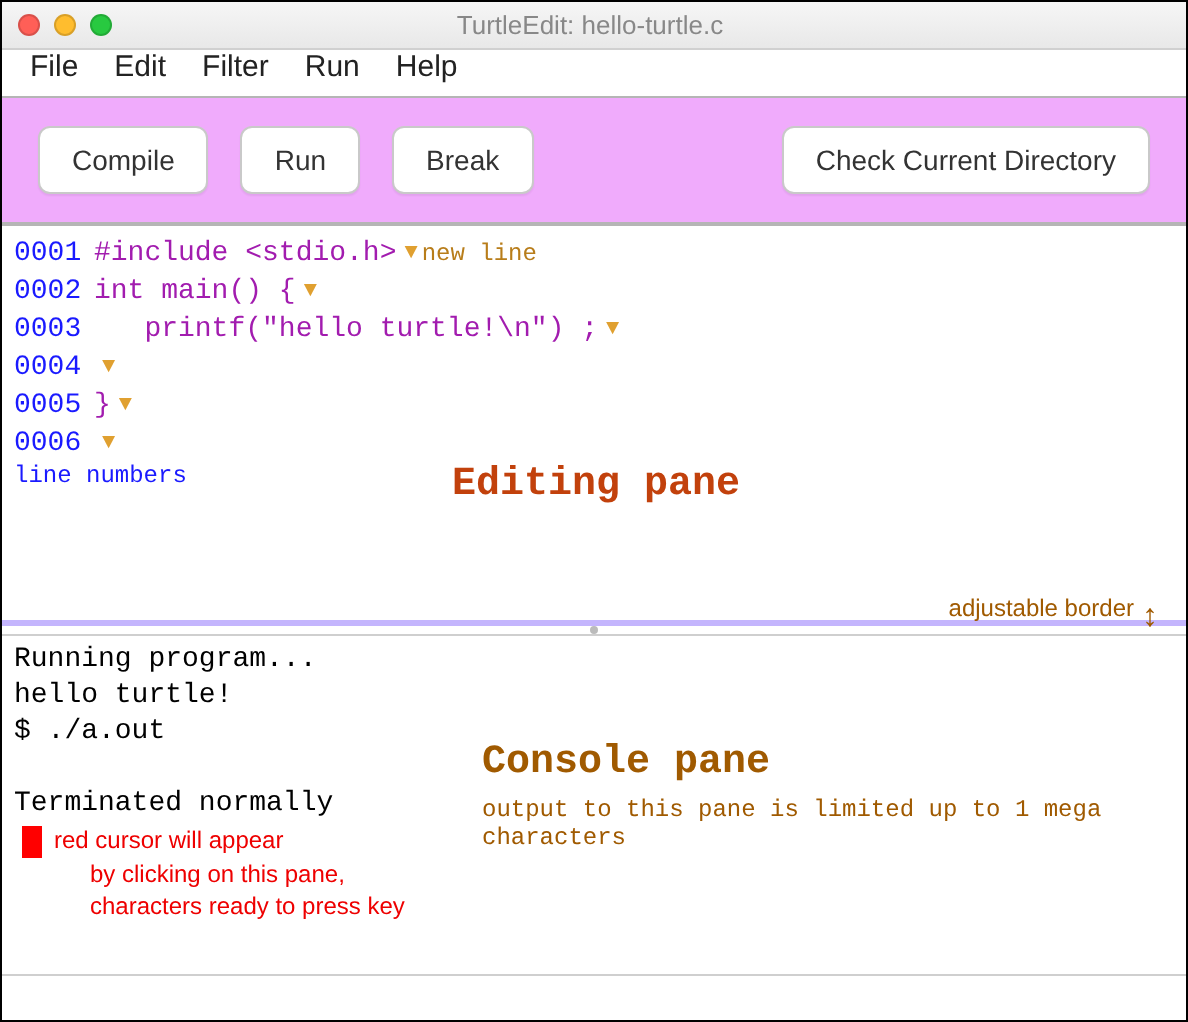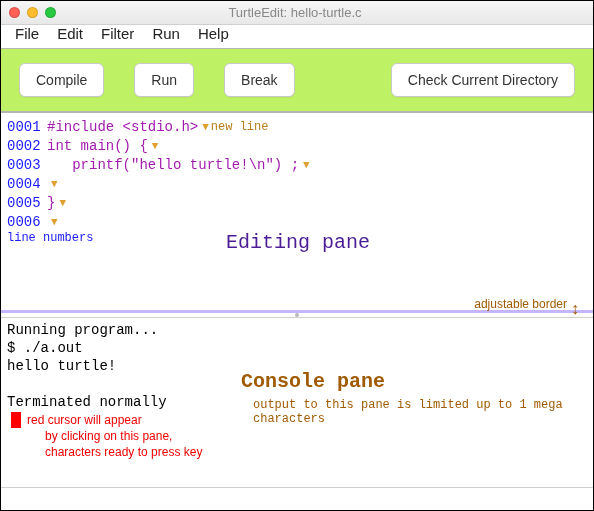--- a/index.html
+++ b/index.html
@@ -5,41 +5,41 @@
   * { box-sizing: border-box; margin: 0; padding: 0; }
   body { font-family: -apple-system, "Helvetica Neue", Arial, sans-serif; background: #fff; }
   .window { width: 594px; height: 511px; border: 1px solid #000; background: #fff; position: relative; display: flex; flex-direction: column; }
   .titlebar { height: 24px; background: linear-gradient(#f6f6f6,#e8e8e8); border-bottom: 1px solid #d0d0d0; display:flex; align-items:center; padding:0 8px; position:relative; }
   .traffic { display:flex; gap:7px; }
   .tdot { width:11px; height:11px; border-radius:50%; border:1px solid rgba(0,0,0,.15); }
   .tdot.c{background:#ff5f57}.tdot.m{background:#ffbd2e}.tdot.x{background:#28c940}
   .title { position:absolute; left:0; right:4px; text-align:center; font-size:13px; color:#888; }
   .menubar { height:24px; display:flex; align-items:flex-start; gap:18px; padding:0 14px; font-size:15px; color:#222; border-bottom:1px solid #b5b5b5; }
   .menubar span{cursor:default}
-  .toolbar { background:#bef264; border-bottom:2px solid #b5b5b5; padding:14px 18px; display:flex; gap:30px; align-items:center; }
+  .toolbar { background:#f0abfc; border-bottom:2px solid #b5b5b5; padding:14px 18px; display:flex; gap:16px; align-items:center; }
   .tbtn { background:#fff; border:1px solid #c9c9c9; border-radius:6px; padding:8px 16px; font-size:14px; color:#333; box-shadow:0 1px 1px rgba(0,0,0,.06); }
   .spacer{flex:1}
   .editor { flex:1; background:#fff; padding:4px 6px 2px 6px; font-family:"Andale Mono","Courier New",monospace; font-size:14px; position:relative; overflow:hidden; }
   .line{display:flex; align-items:center; height:19px;}
   .lno{color:#1a1aff; width:40px;}
   .code{color:#a21caf; white-space:pre;}
   .tri{color:#e0a030; font-size:11px; margin-left:4px;}
   .annot{color:#b87d1a; font-size:12px; margin-left:2px;}
-  .label-editor{position:absolute; left:225px; top:118px; color:#4c1d95; font-weight:normal; font-size:20px;}
+  .label-editor{position:absolute; left:225px; top:118px; color:#c2410c; font-weight:bold; font-size:20px;}
   .label-ln{color:#1a1aff; font-size:12px;}
   .sep{height:8px; background:#fff; border-top:3px solid #c4b5fd; border-bottom:1px solid #cfcfcf; position:relative; display:flex; justify-content:center; align-items:center;}
   .sep .dot{width:4px;height:4px;border-radius:50%;background:#bbb;}
   .adj{position:absolute; right:26px; top:-16px; font-size:12px; color:#a05a00;}
   .arrow{position:absolute; right:14px; top:-12px; color:#a05a00; font-size:16px; line-height:1;}
   .console{height:170px; background:#fff; padding:4px 6px 4px 6px; font-family:"Andale Mono","Courier New",monospace; font-size:14px; position:relative; border-bottom:1px solid #cfcfcf;}
   .cline{height:18px; white-space:pre;}
   .curs{display:inline-block; width:10px; height:16px; background:#f00; vertical-align:text-bottom; margin-left:4px;}
   .red{color:#e00; font-size:12px; line-height:16px; font-family:-apple-system,Arial,sans-serif; margin-left:38px;}
   .label-console{position:absolute; left:240px; top:52px; color:#a05a00; font-weight:bold; font-size:20px;}
-  .label-limit{position:absolute; left:240px; top:80px; color:#a05a00; font-size:12px;margin-left:12px;}
+  .label-limit{position:absolute; left:240px; top:80px; color:#a05a00; font-size:12px;}
   .footer{height:22px; background:#fff;}
 </style>
 </head>
 <body>
 
 <div class="window">
   <div class="titlebar">
     <div class="traffic">
       <div class="tdot c"></div>
       <div class="tdot m"></div>
@@ -102,22 +102,22 @@
   <div class="sep">
     <div class="adj">adjustable border</div>
     <div class="arrow">↕</div>
     <div class="dot"></div>
   </div>
 
   <div class="console" id="console">
     <div class="label-console">Console pane</div>
     <div class="label-limit">output to this pane is limited up to 1 mega characters</div>
   <div class="cline">Running program...</div>
+      <div class="cline">hello turtle!</div>
       <div class="cline">$ ./a.out</div>
-      <div class="cline">hello turtle!</div>
       <div class="cline"></div>
       <div class="cline">Terminated normally</div>
       <div><span class="curs"></span><span class="red" style="margin-left: 6px;">red cursor will appear</span></div>
       <div class="red">by clicking on this pane,</div>
       <div class="red">characters ready to press key</div>
     </div>
 
   <div class="footer"></div>
 </div>
 

